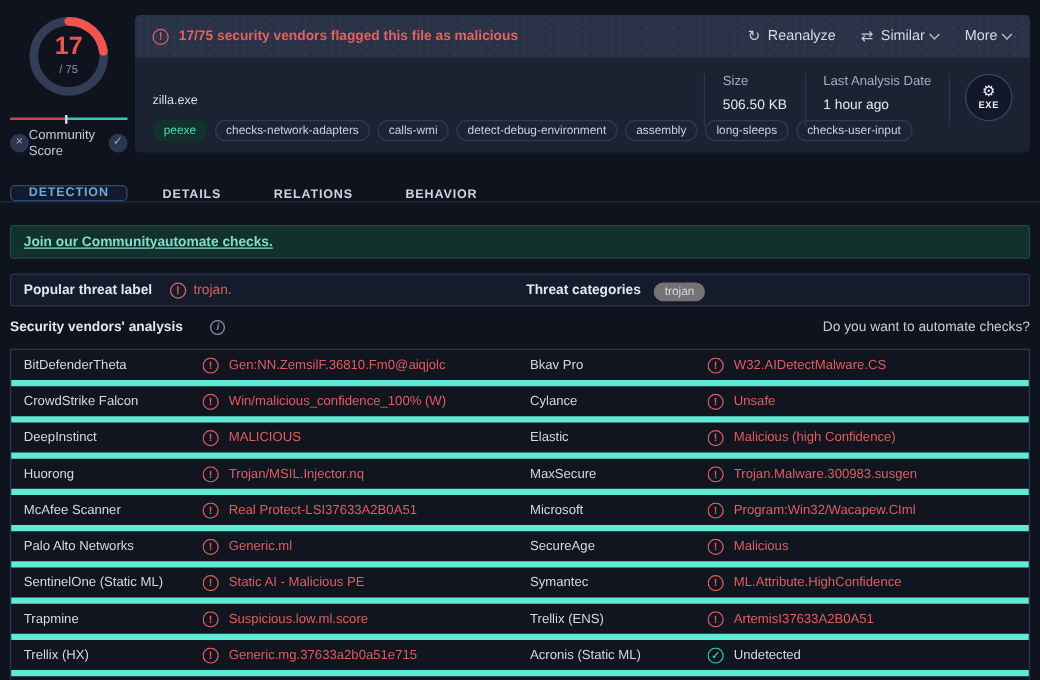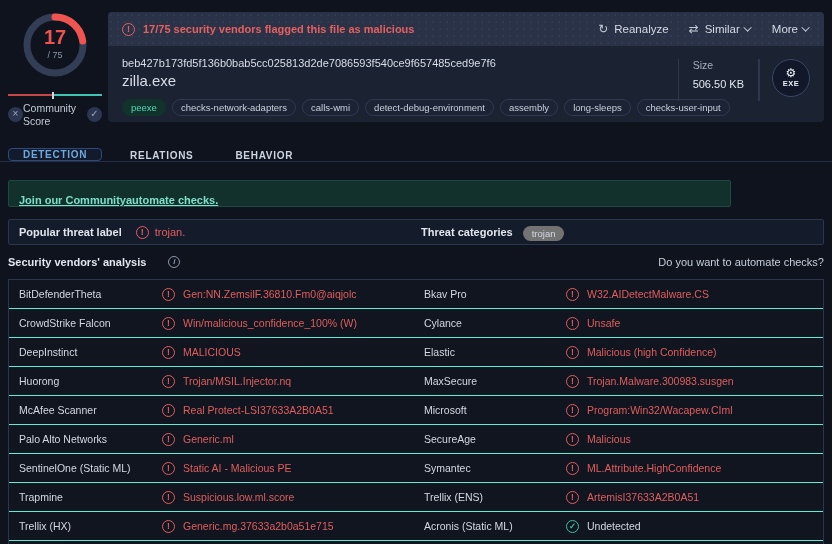--- a/index.html
+++ b/index.html
@@ -26,58 +26,58 @@
     background-image:radial-gradient(rgba(255,255,255,0.05) 1px, transparent 1px); background-size:7px 7px; }
   .warn-icon { width:13px; height:13px; border-radius:50%; border:1px solid #e5605e; color:#e5605e; font-size:9px; font-weight:bold; line-height:11px; text-align:center; flex:0 0 auto; }
   .alert-text { color:#e5605e; font-size:11px; font-weight:bold; margin-left:8px; }
   .banner-actions { margin-left:auto; display:flex; align-items:center; gap:20px; color:#d4dae6; font-size:11.5px; }
   .action { display:flex; align-items:center; gap:6px; cursor:pointer; }
   .action .glyph { font-size:12px; color:#c3cad8; }
   .chev { width:6px; height:6px; border-left:1.5px solid #c3cad8; border-bottom:1.5px solid #c3cad8; transform:rotate(-45deg) translateY(-2px); display:inline-block; }
   .card-body { display:flex; padding:11px 14px 0 14px; }
   .file-info { flex:1; min-width:0; }
   .hash { color:#d8dde8; font-size:11px; }
-  .filename { color:#d8dde8; font-size:15px; margin-top:3px; }
+  .filename { color:#d8dde8; font-size:10px; margin-top:18px; }
   .tags { display:flex; gap:6px; margin-top:10px; }
   .tag { background:#1c2334; border:1px solid #303a52; color:#c9d1e0; font-size:9.5px; padding:2px 8px; border-radius:9px; white-space:nowrap; cursor:pointer; }
   .tag.accent { background:#11332c; border-color:#11332c; color:#4fd8b8; }
   .file-meta { display:flex; align-items:flex-start; padding-top:2px; }
   .meta-sep { width:1px; height:42px; background:#2e3750; }
   .meta-block { padding:0 14px; }
   .meta-label { color:#a5aec0; font-size:10.5px; }
   .meta-value { color:#e2e7f0; font-size:11px; margin-top:7px; }
   .exe-badge { width:38px; height:38px; border-radius:50%; border:1px solid #3a4766; background:#12182a; display:flex; flex-direction:column; align-items:center; justify-content:center; margin-left:12px; flex:0 0 auto; }
   .exe-badge .gear { font-size:12px; line-height:11px; color:#eef1f7; }
   .exe-badge .exe-label { font-size:7.5px; font-weight:bold; color:#eef1f7; letter-spacing:0.5px; }
 
   
   .tab-bar { position:absolute; left:8px; top:133px; height:28px; display:flex; gap:14px;align-items:flex-end; }
   .tab { display:flex; align-items:center; padding:0 14px; font-size:10px; font-weight:bold; letter-spacing:0.7px; color:#cdd4e1; cursor:pointer; }
   .tab.active { color:#6fa8dc; border:1px solid #2d4a7d; border-radius:4px; background:#121a2b; }
   .tab-divider { position:absolute; left:0; top:161px; width:832px; height:1px; background:#252e44; }
 
   
-  .community-banner { position:absolute; left:8px; top:180px; width:723px; height:27px; background:#12302c; border:1px solid #1c4a42; border-radius:2px; display:flex; align-items:flex-end; padding:0 10px; font-size:11px; color:#9ecac2; white-space:pre-wrap; }
+  .community-banner { position:absolute; left:8px; top:180px; width:816px; height:27px; background:#12302c; border:1px solid #1c4a42; border-radius:2px; display:flex; align-items:center; padding:0 10px; font-size:11px; color:#9ecac2; white-space:pre-wrap; }
   .community-banner a { color:#7ee0ca; font-weight:bold; text-decoration:underline; cursor:pointer; }
 
   
   .threat-card { position:absolute; left:8px; top:219px; width:816px; height:26px; border:1px solid #2a3550; background:#141b2a; border-radius:2px; display:flex; align-items:center; padding:0 10px; }
   .threat-title { font-size:11px; font-weight:bold; color:#e2e6ee; }
   .threat-value { display:flex; align-items:center; gap:6px; margin-left:14px; color:#e05e5e; font-size:11px; }
   .threat-right { position:absolute; left:412px; display:flex; align-items:center; gap:10px; }
   .pill { background:#737373; color:#d3d9e4; font-size:9.5px; padding:2px 9px; border-radius:9px; cursor:pointer; }
 
   
   .vendors-header { position:absolute; left:8px; top:256px; width:816px; display:flex; align-items:center; }
   .vendors-title { font-size:11px; font-weight:bold; color:#e2e6ee; display:flex; align-items:center; gap:22px; }
   .info-icon { width:12px; height:12px; border-radius:50%; border:1px solid #8b94a7; color:#8b94a7; font-size:8px; font-style:italic; line-height:10px; text-align:center; font-weight:bold; }
   .automate-link { margin-left:auto; color:#c6cdda; font-size:11px; cursor:pointer; }
 
   .vendor-table { position:absolute; left:8px; top:279px; width:816px; border:1px solid #2a3550; border-bottom:none; background:#10151f; }
-  .vrow { display:grid; grid-template-columns:143px 262px 142px auto; align-items:center; height:29px; border-bottom:1px solid #5eead4; padding-left:10px; }
+  .vrow { display:grid; grid-template-columns:143px 262px 142px auto; align-items:center; height:29px; border-bottom:5px solid #5eead4; padding-left:10px; }
   .vrow.partial { height:8px; border-bottom:none; }
   .vendor-name { font-size:10.5px; color:#d3d9e4; overflow:hidden; white-space:nowrap; }
   .vendor-result { display:flex; align-items:center; gap:8px; font-size:10.5px; overflow:hidden; white-space:nowrap; }
   .vendor-result.malicious { color:#e05e5e; }
   .vendor-result.undetected { color:#d3d9e4; }
   .r-icon { width:13px; height:13px; border-radius:50%; font-size:8.5px; font-weight:bold; line-height:11px; text-align:center; flex:0 0 auto; }
   .r-icon.bad { border:1px solid #e05e5e; color:#e05e5e; }
   .r-icon.ok { border:1px solid #3fbfa0; color:#3fbfa0; }
 </style>
 </head>
@@ -121,50 +121,54 @@
           <span class="chev"></span>
         </div>
         <div class="action">
           <span>More</span>
           <span class="chev"></span>
         </div>
       </div>
     </div>
     <div class="card-body">
       <div class="file-info">
-        <div class="hash">beb427b173fd5f136b0bab5cc025813d2de7086593f540ce9f657485ced9e7f6</div>
         <div class="filename">zilla.exe</div>
         <div class="tags">
             <span class="tag accent">peexe</span>
             <span class="tag">checks-network-adapters</span>
             <span class="tag">calls-wmi</span>
             <span class="tag">detect-debug-environment</span>
             <span class="tag">assembly</span>
             <span class="tag">long-sleeps</span>
             <span class="tag">checks-user-input</span>
           </div>
       </div>
       <div class="file-meta">
         <div class="meta-sep"></div>
         <div class="meta-block">
           <div class="meta-label">Size</div>
           <div class="meta-value">506.50 KB</div>
         </div>
         <div class="meta-sep"></div>
+        <div class="meta-block">
+          <div class="meta-label">Last Analysis Date</div>
+          <div class="meta-value">1 hour ago</div>
+        </div>
         <div class="meta-sep"></div>
         <div class="exe-badge">
           <div class="gear">⚙</div>
           <div class="exe-label">EXE</div>
         </div>
       </div>
     </div>
   </div>
 
   <div class="tab-bar">
       <div class="tab active">DETECTION</div>
+      <div class="tab">DETAILS</div>
       <div class="tab">RELATIONS</div>
       <div class="tab">BEHAVIOR</div>
     </div>
   <div class="tab-divider"></div>
 
   <div class="community-banner"><a>Join our Community</a><a>automate checks.</a></div>
 
   <div class="threat-card">
     <span class="threat-title">Popular threat label</span>
     <span class="threat-value">

